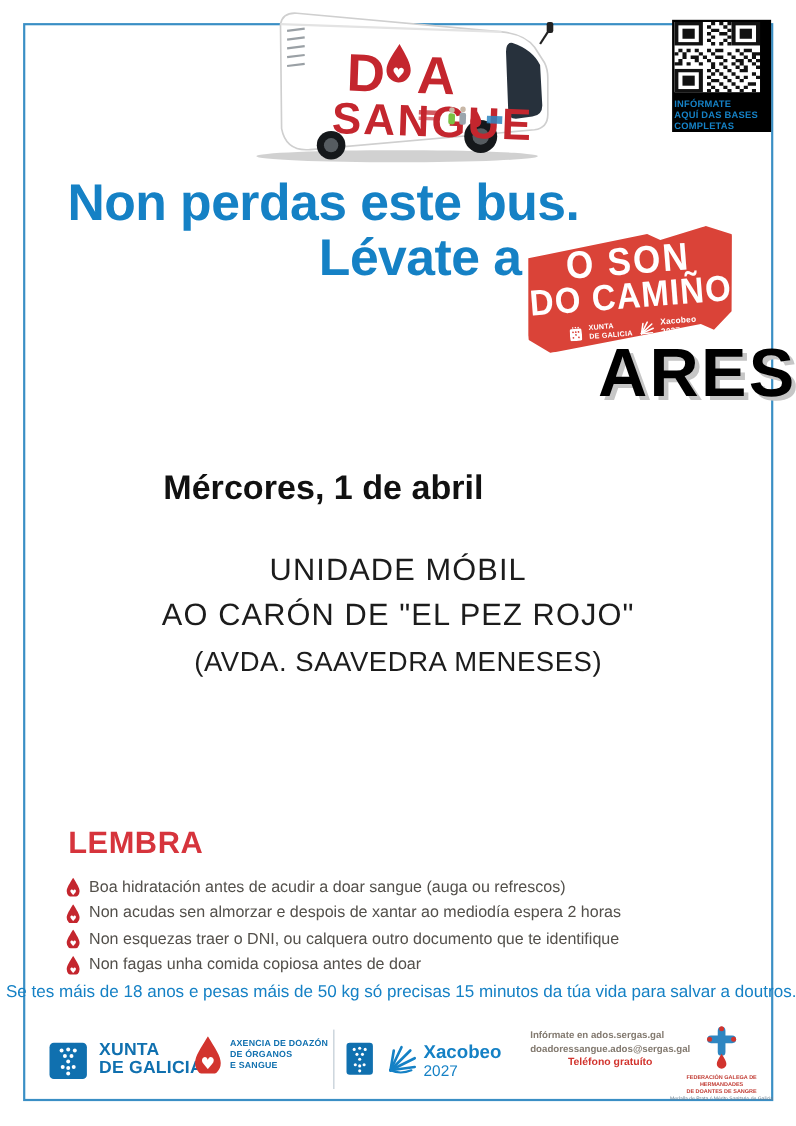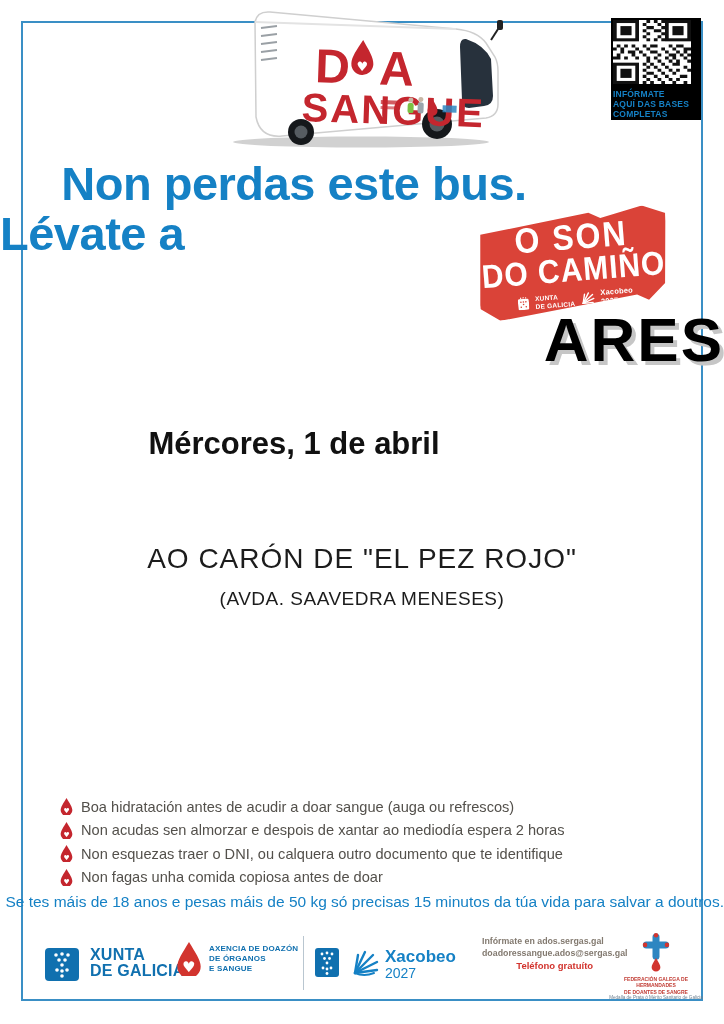--- a/index.html
+++ b/index.html
@@ -12,42 +12,42 @@
   .bus{position:absolute;left:203px;top:4px;width:305px;height:148px;z-index:3;}
 
   
   .qr-block{position:absolute;left:611px;top:18px;width:86px;z-index:3;text-align:left;background:#000000;padding:2px 2px 0 2px;}
   .qr-block svg{display:block;width:78px;height:64px;}
   .qr-caption{margin-top:5px;color:#1581c5;font-weight:bold;font-size:8.5px;line-height:1.2;letter-spacing:.2px;}
 
   
   .headline-1{position:absolute;top:156px;left:0;width:588px;text-align:center;
               color:#1581c5;font-size:47px;font-weight:bold;letter-spacing:-.5px;}
-  .headline-2{position:absolute;top:206px;left:0;width:474px;text-align:left;
+  .headline-2{position:absolute;top:206px;left:0;width:474px;text-align:right;
               color:#1581c5;font-size:47px;font-weight:bold;letter-spacing:-.5px;}
 
   
   .badge{position:absolute;left:477px;top:211px;width:192px;height:104px;
          background:#da4338;transform:rotate(-4.5deg);transform-origin:50% 50%;
          clip-path:polygon(3% 16%,60% 3%,66% 9%,88% 0%,100% 9%,97% 76%,88% 91%,82% 85%,10% 100%,0 87%);
          color:#fff;text-align:center;z-index:2;}
   .badge-l1{font-size:32px;font-weight:800;letter-spacing:2px;margin-top:10px;line-height:1;transform:scaleY(1.1);}
   .badge-l2{font-size:30px;font-weight:800;letter-spacing:1px;line-height:1;margin-top:2px;transform:scaleY(1.1);}
   .badge-row{display:flex;justify-content:center;align-items:center;gap:6px;margin-top:6px;}
   .badge-mini{font-size:6.5px;font-weight:bold;text-align:left;line-height:1.15;letter-spacing:.2px;}
   .badge-mini.xac{font-size:7.5px;}
 
   
   .town{position:absolute;top:304px;left:0;width:724px;text-align:right;color:#000;
         font-size:62px;font-weight:900;letter-spacing:2px;text-shadow:4px 4px 0 #c6c6c6;}
   .date{position:absolute;top:426px;left:0;width:588px;text-align:center;color:#111;
         font-size:31px;font-weight:bold;}
   .loc1{position:absolute;top:502px;left:0;width:724px;text-align:center;color:#1c1c1c;font-size:28px;font-weight:400;letter-spacing:1px;}
   .loc2{position:absolute;top:543px;left:0;width:724px;text-align:center;color:#1c1c1c;font-size:28px;font-weight:400;letter-spacing:1px;}
-  .loc3{position:absolute;top:588px;left:0;width:724px;text-align:center;color:#1c1c1c;font-size:19px;font-weight:400;letter-spacing:.5px;}
+  .loc3{position:absolute;top:588px;left:0;width:724px;text-align:center;color:#1c1c1c;font-size:25px;font-weight:400;letter-spacing:.5px;}
   .hours{position:absolute;top:660px;left:0;width:724px;text-align:center;color:#0d0d0d;
          font-size:31px;font-weight:bold;letter-spacing:.5px;}
 
   
   .lembra-title{position:absolute;left:62px;top:750px;color:#d6343c;font-size:28px;font-weight:800;letter-spacing:.5px;}
   .lembra-list{position:absolute;left:60px;top:798px;margin:0;padding:0;list-style:none;}
   .lembra-list li{display:flex;align-items:center;gap:8px;margin-bottom:6.5px;
                   color:#53504b;font-size:14.6px;}
   .lembra-list li svg{flex:0 0 auto;}
   .note{position:absolute;top:893px;left:0;width:724px;text-align:right;
@@ -184,23 +184,25 @@
       </svg>
       <div class="badge-mini xac">
         <div>Xacobeo</div>
         <div>2027</div>
       </div>
     </div>
   </div>
 
   <div class="town">ARES</div>
   <div class="date">Mércores, 1 de abril</div>
+  <div class="loc1">UNIDADE MÓBIL</div>
   <div class="loc2">AO CARÓN DE "EL PEZ ROJO"</div>
   <div class="loc3">(AVDA. SAAVEDRA MENESES)</div>
 
+  <div class="lembra-title">LEMBRA</div>
   <ul class="lembra-list">
     <li>
       <svg width="13" height="17" viewBox="0 0 24 32">
           <path d="M12 0C6 10 1 17 1 23a11 11 0 0 0 22 0C23 17 18 10 12 0Z" fill="#c4262e"></path>
           <text x="12" y="29" text-anchor="middle" font-size="13" fill="#fff" font-family="DejaVu Sans, sans-serif">♥</text>
         </svg>
       <span>Boa hidratación antes de acudir a doar sangue (auga ou refrescos)</span>
     </li>
     <li>
       <svg width="13" height="17" viewBox="0 0 24 32">

